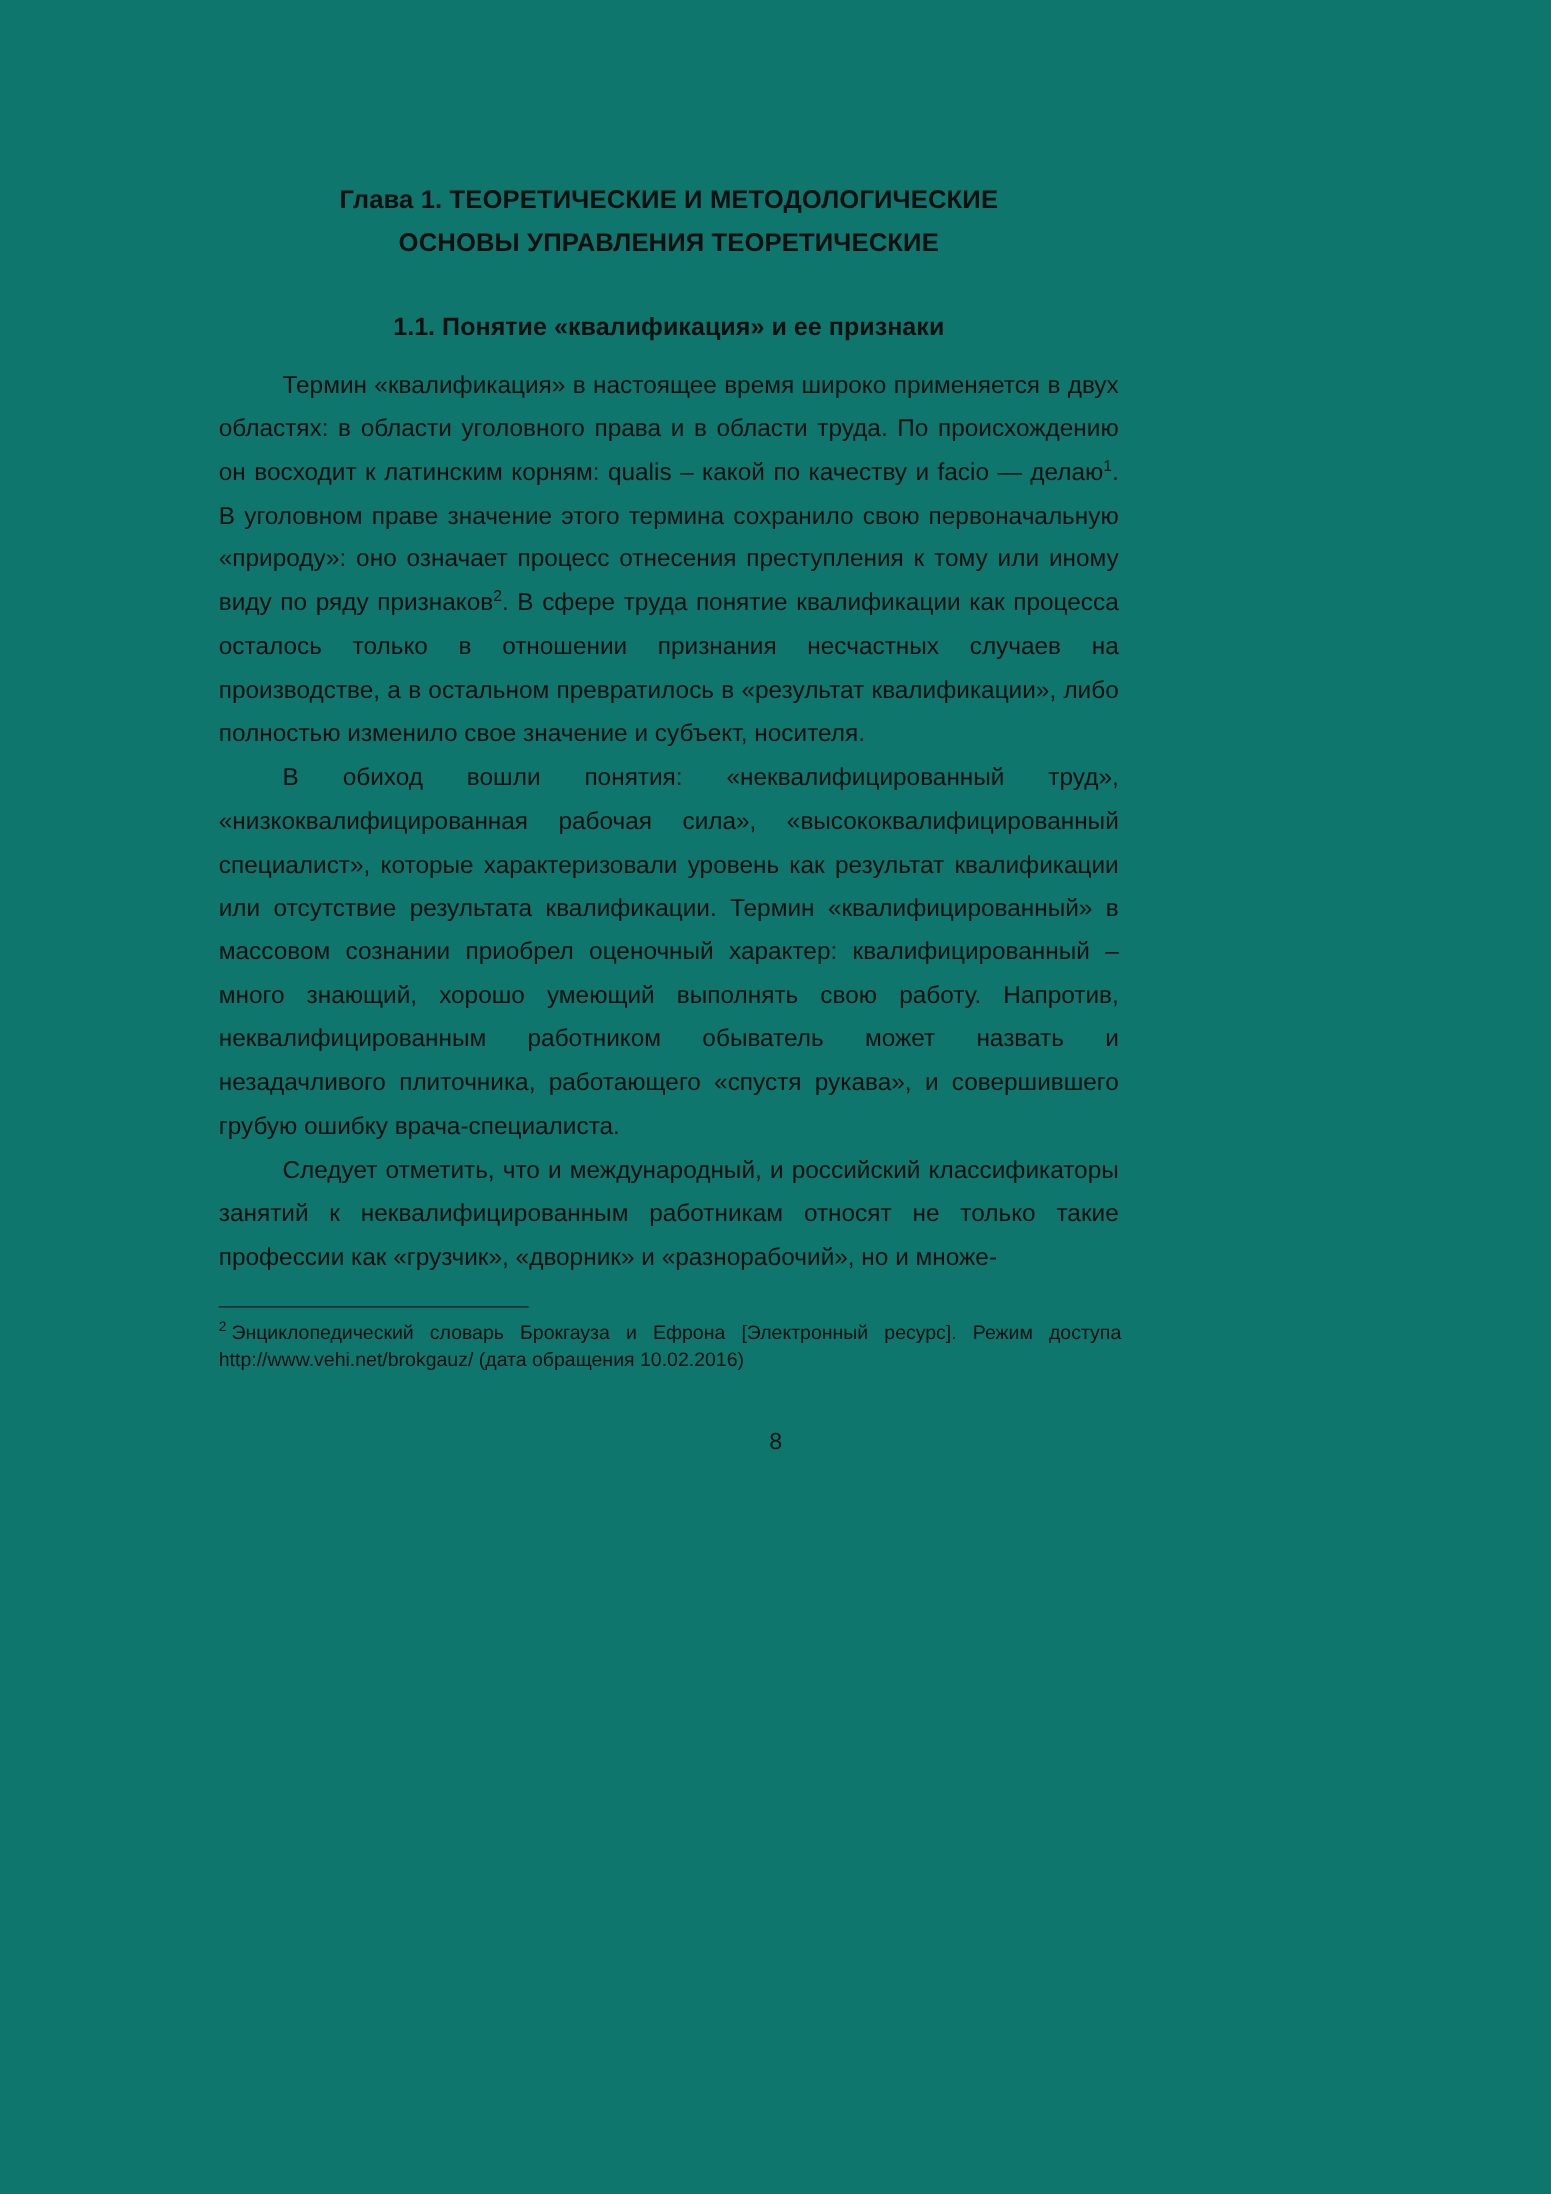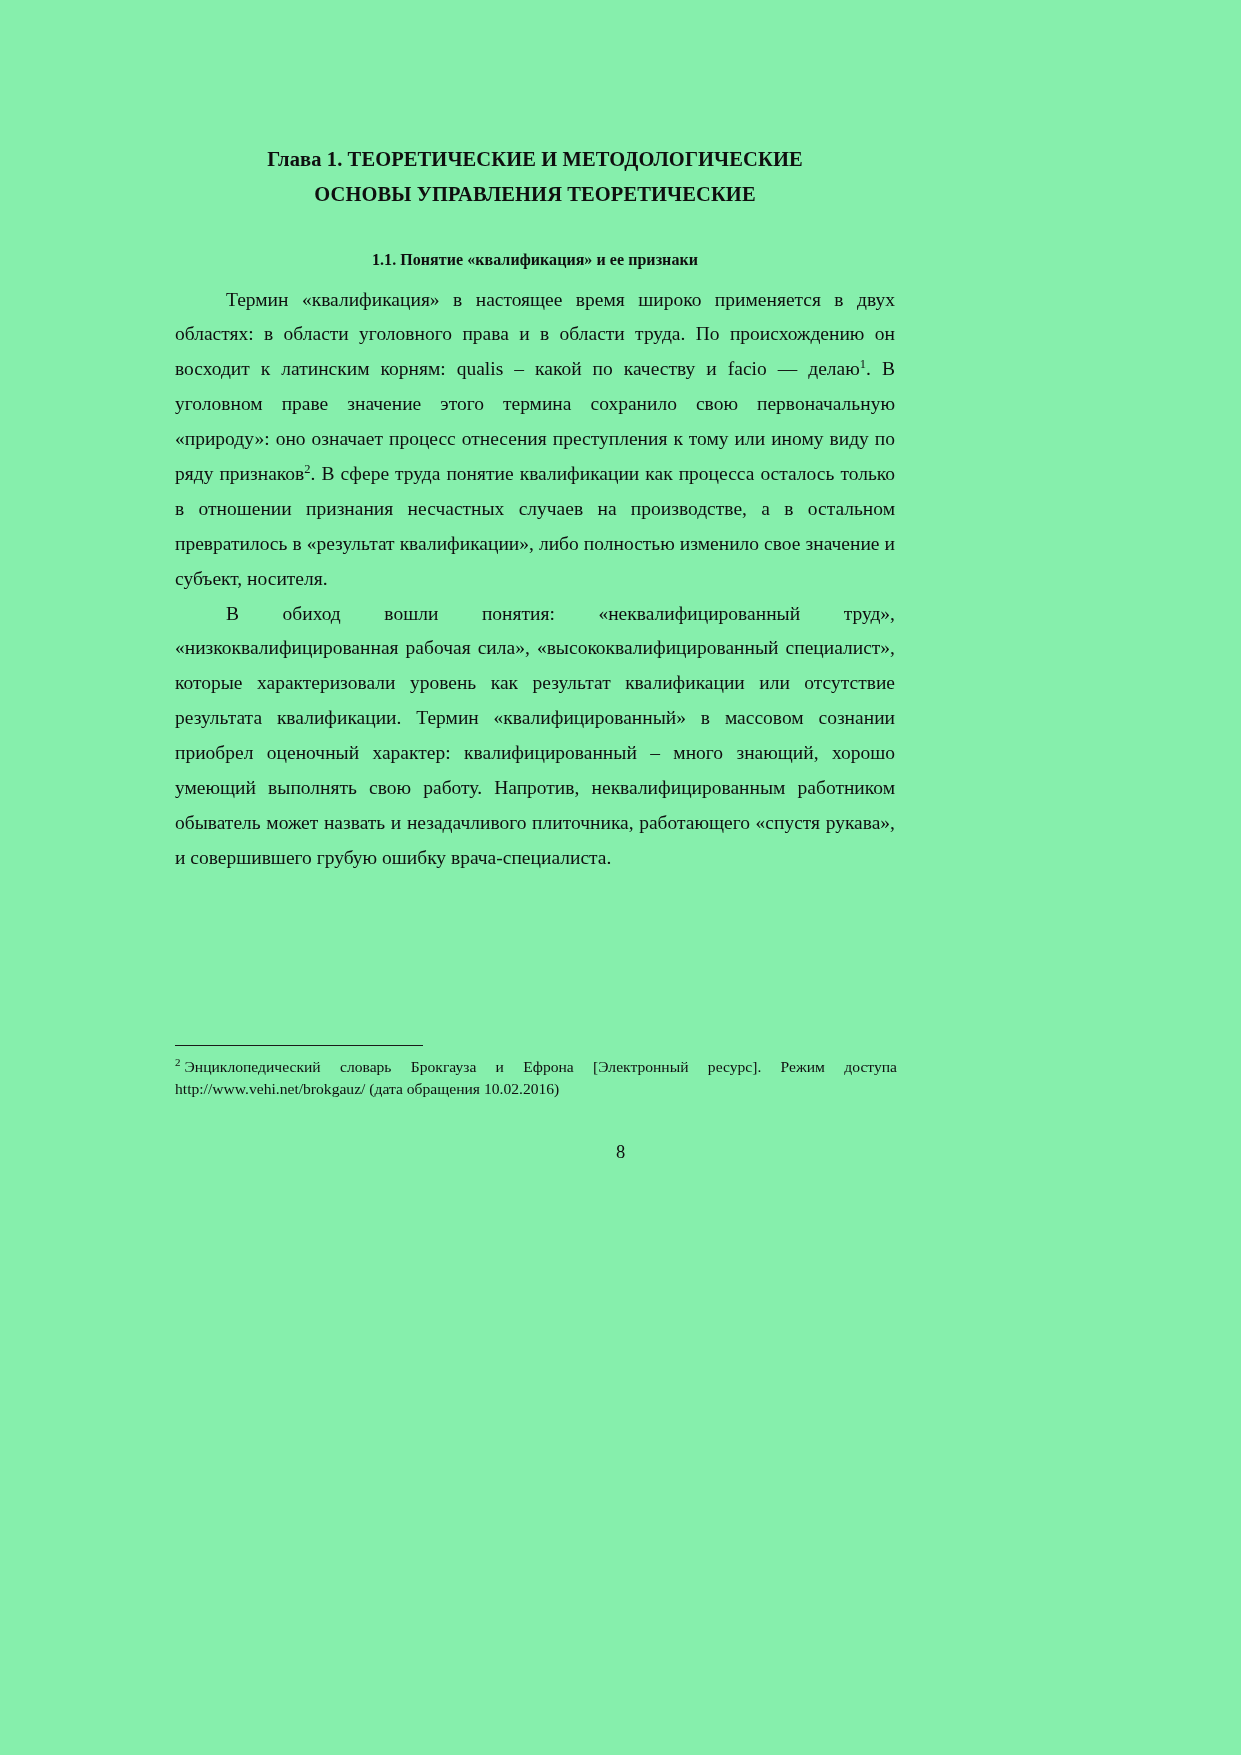--- a/index.html
+++ b/index.html
@@ -4,22 +4,22 @@
 <style>
   html, body {
     margin: 0;
     padding: 0;
     background: #ffffff;
   }
   .page {
     position: relative;
     width: 1241px;
     height: 1755px;
-    background: #86efac;
-    font-family: Liberation Serif, serif;
+    background: #0f766e;
+    font-family: Liberation Sans, sans-serif;
     color: #0f0f0f;
     box-sizing: border-box;
     overflow: hidden;
   }
   .content {
     position: absolute;
     left: 175px;
     top: 128px;
     width: 720px;
   }
@@ -29,21 +29,21 @@
     font-size: 20.5px;
     line-height: 1.72;
     letter-spacing: 0.1px;
   }
   .chapter-title .line {
     display: block;
   }
   .section-title {
     text-align: center;
     font-weight: bold;
-    font-size: 16px;
+    font-size: 20px;
     margin-top: 39px;
     letter-spacing: 0.05px;
   }
   p.body {
     margin: 0;
     font-size: 19.5px;
     line-height: 1.79;
     text-align: justify;
     text-indent: 51px;
     hyphens: manual;
@@ -101,20 +101,21 @@
       <span class="line">Глава 1. ТЕОРЕТИЧЕСКИЕ И МЕТОДОЛОГИЧЕСКИЕ</span>
       <span class="line">ОСНОВЫ УПРАВЛЕНИЯ ТЕОРЕТИЧЕСКИЕ</span>
     </h1>
 
     <h2 class="section-title">1.1. Понятие «квалификация» и ее признаки</h2>
 
     <p class="body first"><span>Термин «квалификация» в настоящее время широко применяется в двух областях: в области уголовного права и в области труда. По происхождению он восходит к латинским корням: qualis – какой по качеству и facio — делаю</span><sup>1</sup><span>. В уголовном праве значение этого термина сохранило свою первоначальную «природу»: оно означает процесс отнесения преступления к тому или иному виду по ряду признаков</span><sup>2</sup><span>. В сфере труда понятие квалификации как процесса осталось только в отношении признания несчастных случаев на производстве, а в остальном превратилось в «результат квалификации», либо полностью изменило свое значение и субъект, носителя.</span></p>
 
     <p class="body">В обиход вошли понятия: «неквалифицированный труд», «низкоквалифицированная рабочая сила», «высококвалифицированный специалист», которые характеризовали уровень как результат квалификации или отсутствие результата квалификации. Термин «квалифицированный» в массовом сознании приобрел оценочный характер: квалифицированный – много знающий, хорошо умеющий выполнять свою работу. Напротив, неквалифицированным работником обыватель может назвать и незадачливого плиточника, работающего «спустя рукава», и совершившего грубую ошибку врача-специалиста.</p>
 
+    <p class="body">Следует отметить, что и международный, и российский классификаторы занятий к неквалифицированным работникам относят не только такие профессии как «грузчик», «дворник» и «разнорабочий», но и множе-</p>
 
   </div>
 
   <div class="footnote-rule"></div>
 
   <div class="footnotes">
     <p class="fn"><sup>2</sup><span>Энциклопедический словарь Брокгауза и Ефрона  [Электронный ресурс]. Режим доступа http://www.vehi.net/brokgauz/ (дата обращения 10.02.2016)</span></p>
   </div>
 
   <div class="page-number">8</div>

